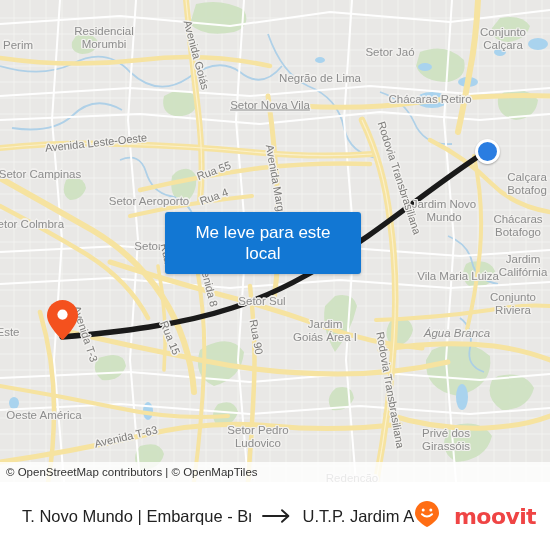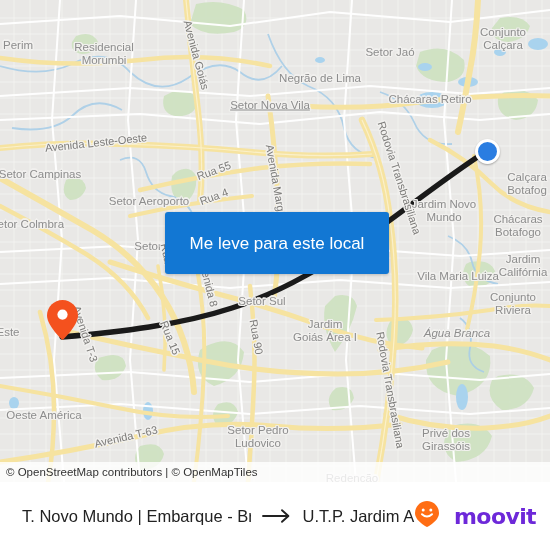--- a/index.html
+++ b/index.html
@@ -42,21 +42,21 @@
   }
   .maplabel.road {
     color: #7c7b79;
     font-size: 11px;
   }
 
   
   #callout {
     position: absolute;
     left: 165px; top: 212px;
-    width: 224px; height: 62px;
+    width: 196px; height: 62px;
     background: #1277d3;
     border-radius: 3px;
     display: flex; align-items: center; justify-content: center;
     color: #ffffff;
     font-size: 17px;
     line-height: 21px;
     text-align: center;
     box-shadow: 0 1px 3px rgba(0,0,0,.22);
     padding: 0 14px;
   }
@@ -116,21 +116,21 @@
     color: #222222;
   }
   #moovit-logo {
     display: flex; align-items: center;
     flex: none;
     gap: 2px;
   }
   #moovit-wordmark {
     font-size: 22px;
     font-weight: bold;
-    color: #6d28d9;
+    color: #ef4444;
     letter-spacing: -0.6px;
     font-family: "DejaVu Sans", sans-serif;
     margin-left: 13px;
   }
 </style>
 </head>
 <body>
 
 <div id="app">
 
@@ -278,21 +278,21 @@
         </g>
 
         <path d="M 62 337
                  C 120 332, 180 325, 232 308
                  C 288 290, 330 262, 368 236
                  C 405 210, 445 178, 485 152" fill="none" stroke="#1a1a1a" stroke-width="5.4" stroke-linecap="round" stroke-linejoin="round"></path>
       </g>
     </svg>
 
     <div id="place-labels">
-        <div class="maplabel" style="left: 104px; top: 54px;">Residencial
+        <div class="maplabel" style="left: 104px; top: 38px;">Residencial
 Morumbi</div>
         <div class="maplabel" style="left: 18px; top: 45px;">Perim</div>
         <div class="maplabel" style="left: 390px; top: 52px;">Setor Jaó</div>
         <div class="maplabel" style="left: 503px; top: 39px;">Conjunto
 Calçara</div>
         <div class="maplabel" style="left: 320px; top: 78px;">Negrão de Lima</div>
         <div class="maplabel" style="left: 270px; top: 105px; text-decoration: underline;">Setor Nova Vila</div>
         <div class="maplabel" style="left: 430px; top: 99px;">Chácaras Retiro</div>
         <div class="maplabel" style="left: 40px; top: 174px;">Setor Campinas</div>
         <div class="maplabel" style="left: 149px; top: 201px;">Setor Aeroporto</div>

